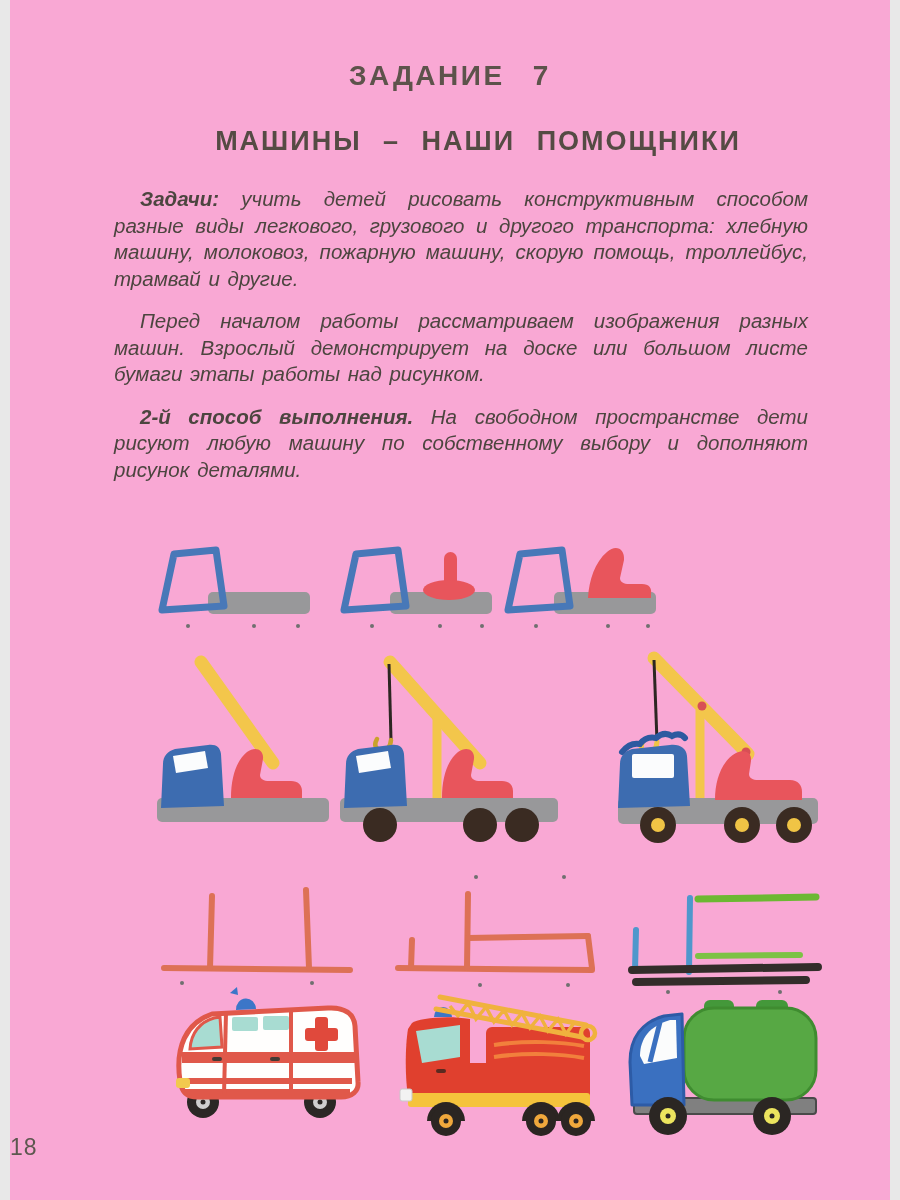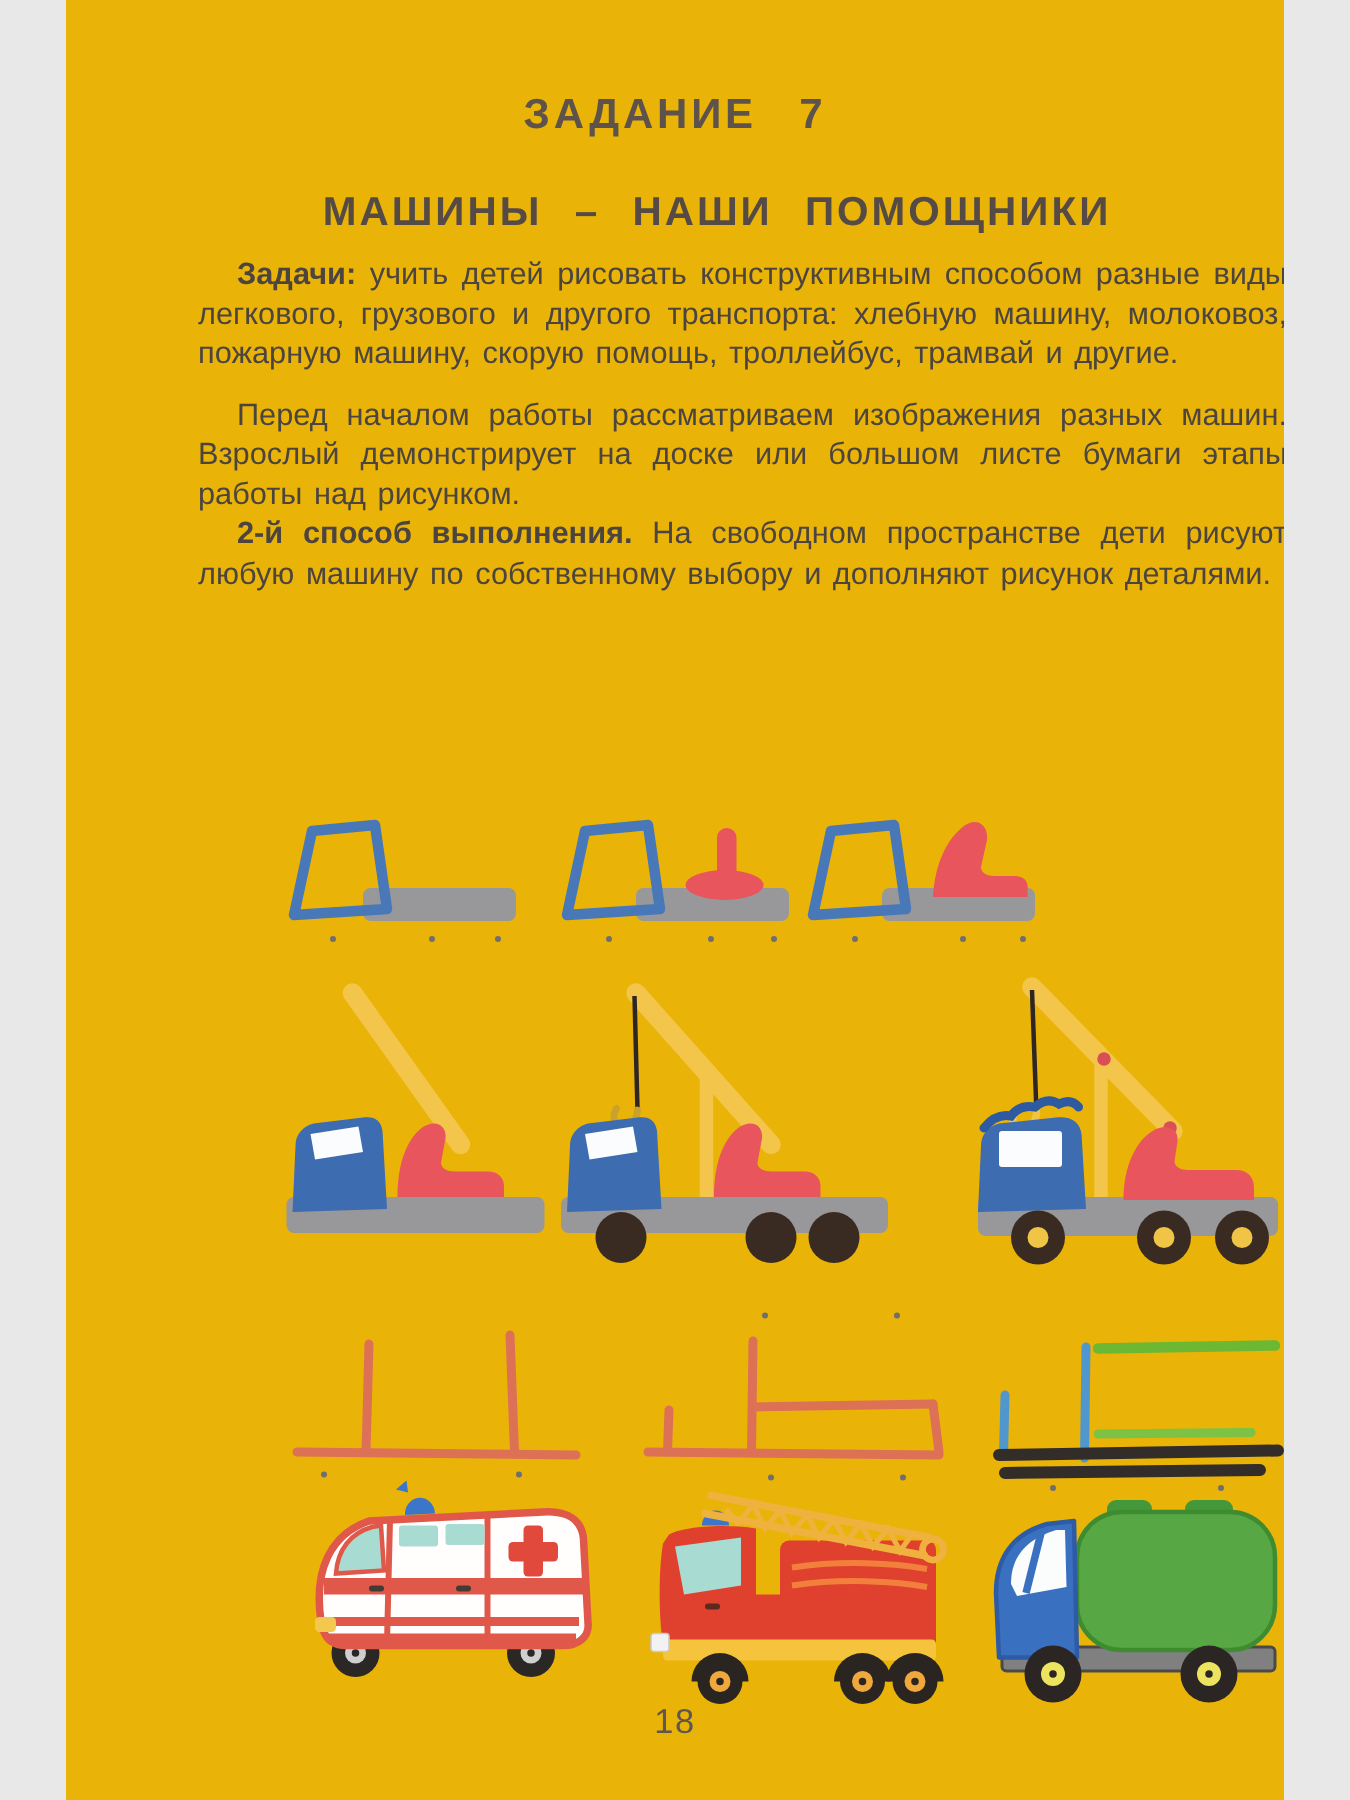--- a/index.html
+++ b/index.html
@@ -1,41 +1,41 @@
 <!DOCTYPE html>
 <html><head>
 <meta charset="utf-8">
 <style>
   html,body{margin:0;padding:0;background:#e8e8e8;}
   .page{
-    position:relative;width:812px;height:1200px;margin:0 auto;
-    background:#eab308;overflow:hidden;
+    position:relative;width:880px;height:1200px;margin:0 auto;
+    background:#f9a8d4;overflow:hidden;
     font-family:"Liberation Sans",sans-serif;color:#4c453f;
   }
   .title{
     position:absolute;top:60px;left:0;width:100%;text-align:center;
     font-size:28px;font-weight:bold;color:#5d534b;
     letter-spacing:2.5px;word-spacing:18px;
   }
   .subtitle{
     position:absolute;top:126px;left:0;width:100%;text-align:center;
     font-size:27px;font-weight:bold;color:#554b44;
     letter-spacing:2px;word-spacing:12px;margin-left:28px;
   }
   .textblock{
     position:absolute;left:88px;top:170px;width:726px;
     font-size:20.5px;line-height:26.5px;text-align:justify;
     color:#4c453f;word-spacing:2px;
   }
-  .textblock p{margin:0;text-indent:26px;}
+  .textblock p{margin:16px;text-indent:26px;font-style:italic;}
   .textblock p.gap{margin-bottom:14px;}
   .lead{font-weight:bold;}
   svg.il{position:absolute;}
   .pagenum{
-    position:absolute;top:1134px;left:0;width:100%;text-align:center;
+    position:absolute;top:1134px;left:0;width:100%;
     font-size:23px;color:#5d574f;letter-spacing:1px;
   }
 </style>
 </head>
 <body>
 
 <div class="page">
 
   <div class="title">ЗАДАНИЕ 7</div>
   <div class="subtitle">МАШИНЫ – НАШИ ПОМОЩНИКИ</div>

